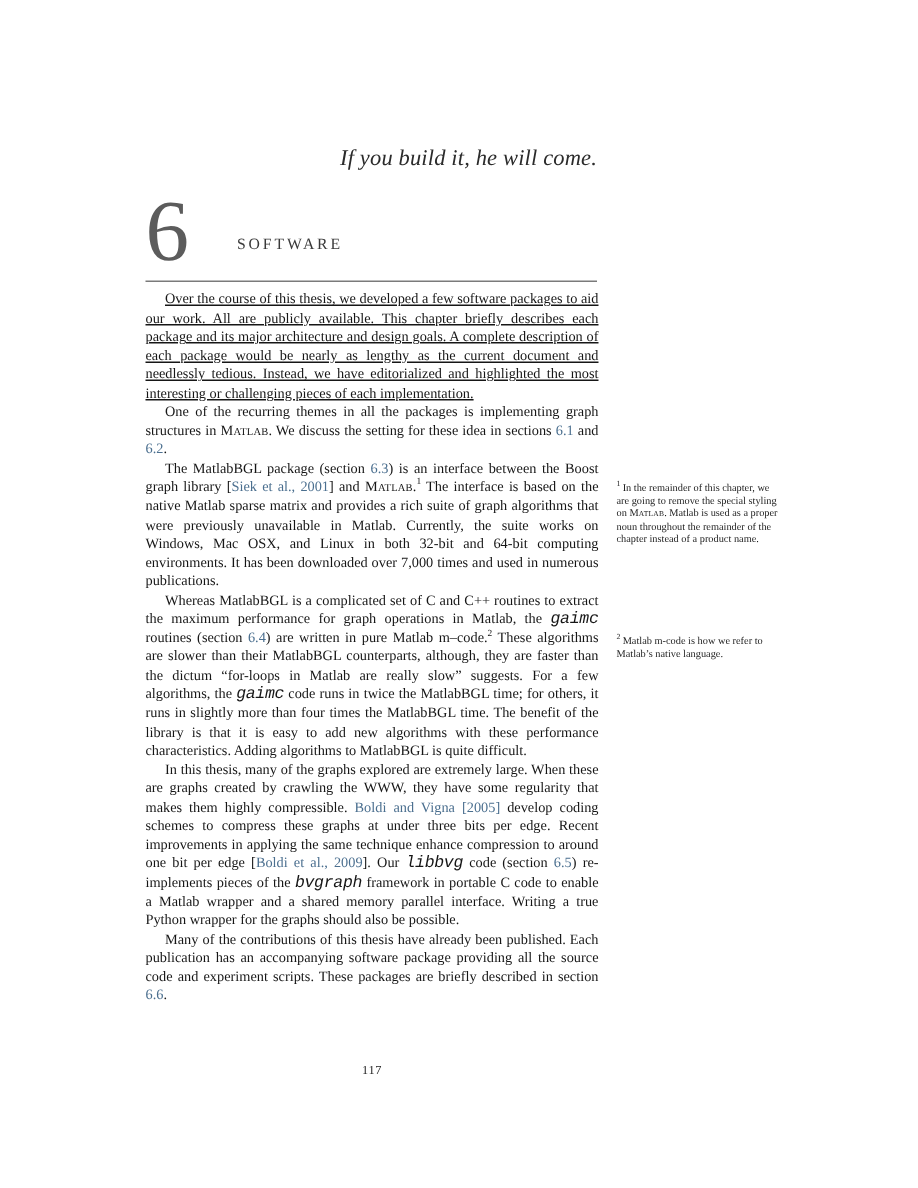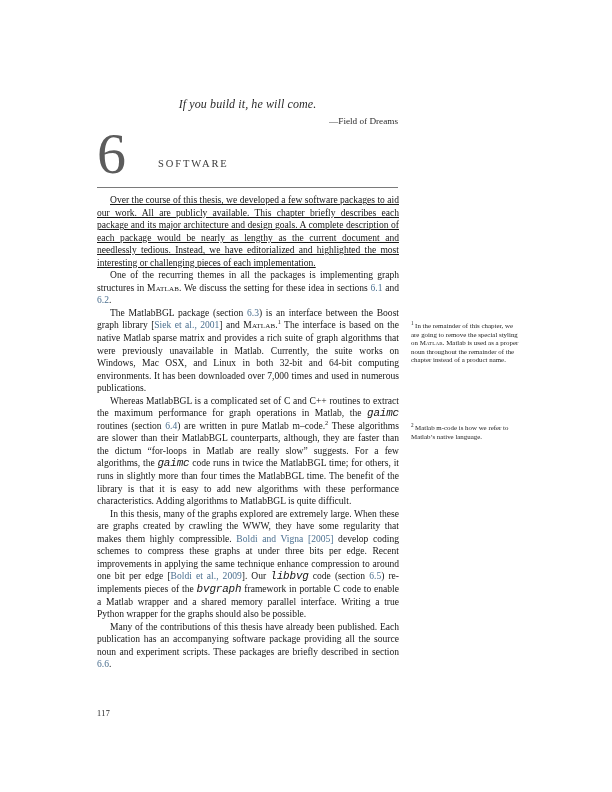--- a/index.html
+++ b/index.html
@@ -27,24 +27,23 @@
     position: absolute;
     left: 97px;
     top: 96px;
     width: 301px;
     text-align: right;
     line-height: 1.35;
   }
   .epigraph-quote {
     display: block;
     font-style: italic;
-    font-size: 12px;
+    font-size: 15px;
     letter-spacing: 0.1px;
     color: #2b2b2b;
-    text-align: center;
   }
   .epigraph-source {
     display: block;
     font-size: 9.2px;
     margin-top: 3px;
     color: #2b2b2b;
   }
 
   
   .chapter-head {
@@ -147,55 +146,54 @@
   }
   #margin-note-1 { top: 322px; }
   #margin-note-2 { top: 424px; }
 
   
   .folio {
     position: absolute;
     left: 97px;
     top: 709px;
     width: 302px;
-    text-align: left;
+    text-align: center;
     font-size: 8.2px;
     letter-spacing: 0.4px;
     color: #222;
   }
 </style>
 </head>
 <body>
 
 <div class="page">
 
   <div class="epigraph">
     <span class="epigraph-quote">If you build it, he will come.</span>
-    <span class="epigraph-source">—Field of Dreams</span>
   </div>
 
   <div class="chapter-head">
     <span class="chapter-number">6</span>
     <span class="chapter-title">SOFTWARE</span>
     <div class="chapter-rule"></div>
   </div>
 
   <div class="body-col">
 
     <p class="first"><span>Over the course of this thesis, we developed a few software packages to aid our work. All are publicly available. This chapter briefly describes each package and its major architecture and design goals. A complete description of each package would be nearly as lengthy as the current document and needlessly tedious. Instead, we have editorialized and highlighted the most interesting or challenging pieces of each implementation.</span></p>
 
     <p><span>One of the recurring themes in all the packages is implementing graph structures in </span><span class="sc">Matlab</span><span>. We discuss the setting for these idea in sections </span><a class="ref" href="#" style="color: rgb(75, 111, 143); text-decoration: none;">6.1</a><span> and </span><a class="ref" href="#" style="color: rgb(75, 111, 143); text-decoration: none;">6.2</a><span>.</span></p>
 
     <p><span>The MatlabBGL package (section </span><a class="ref" href="#" style="color: rgb(75, 111, 143); text-decoration: none;">6.3</a><span>) is an interface between the Boost graph library [</span><a class="cite" href="#" style="color: rgb(75, 111, 143); text-decoration: none;">Siek et al., 2001</a><span>] and </span><span class="sc">Matlab</span><span>.</span><sup class="fn">1</sup><span> The interface is based on the native Matlab sparse matrix and provides a rich suite of graph algorithms that were previously unavailable in Matlab. Currently, the suite works on Windows, Mac OSX, and Linux in both 32-bit and 64-bit computing environments. It has been downloaded over 7,000 times and used in numerous publications.</span></p>
 
     <p><span>Whereas MatlabBGL is a complicated set of C and C++ routines to extract the maximum performance for graph operations in Matlab, the </span><span class="tt">gaimc</span><span> routines (section </span><a class="ref" href="#" style="color: rgb(75, 111, 143); text-decoration: none;">6.4</a><span>) are written in pure Matlab m–code.</span><sup class="fn">2</sup><span> These algorithms are slower than their MatlabBGL counterparts, although, they are faster than the dictum “for-loops in Matlab are really slow” suggests. For a few algorithms, the </span><span class="tt">gaimc</span><span> code runs in twice the MatlabBGL time; for others, it runs in slightly more than four times the MatlabBGL time. The benefit of the library is that it is easy to add new algorithms with these performance characteristics. Adding algorithms to MatlabBGL is quite difficult.</span></p>
 
     <p><span>In this thesis, many of the graphs explored are extremely large. When these are graphs created by crawling the WWW, they have some regularity that makes them highly compressible. </span><a class="cite" href="#" style="color: rgb(75, 111, 143); text-decoration: none;">Boldi and Vigna [2005]</a><span> develop coding schemes to compress these graphs at under three bits per edge. Recent improvements in applying the same technique enhance compression to around one bit per edge [</span><a class="cite" href="#" style="color: rgb(75, 111, 143); text-decoration: none;">Boldi et al., 2009</a><span>]. Our </span><span class="tt">libbvg</span><span> code (section </span><a class="ref" href="#" style="color: rgb(75, 111, 143); text-decoration: none;">6.5</a><span>) re-implements pieces of the </span><span class="tt">bvgraph</span><span> framework in portable C code to enable a Matlab wrapper and a shared memory parallel interface. Writing a true Python wrapper for the graphs should also be possible.</span></p>
 
-    <p><span>Many of the contributions of this thesis have already been published. Each publication has an accompanying software package providing all the source noun and experiment scripts. These packages are briefly described in section </span><a class="ref" href="#" style="color: rgb(75, 111, 143); text-decoration: none;">6.6</a><span>.</span></p>
+    <p><span>Many of the contributions of this thesis have already been published. Each publication has an accompanying software package providing all the source code and experiment scripts. These packages are briefly described in section </span><a class="ref" href="#" style="color: rgb(75, 111, 143); text-decoration: none;">6.6</a><span>.</span></p>
 
   </div>
 
   <div class="margin-note" id="margin-note-1">
     <sup class="mn-mark">1</sup><span>In the remainder of this chapter, we are going to remove the special styling on </span><span class="sc">Matlab</span><span>. Matlab is used as a proper noun throughout the remainder of the chapter instead of a product name.</span>
   </div>
 
   <div class="margin-note" id="margin-note-2">
     <sup class="mn-mark">2</sup><span>Matlab m-code is how we refer to Matlab’s native language.</span>
   </div>

